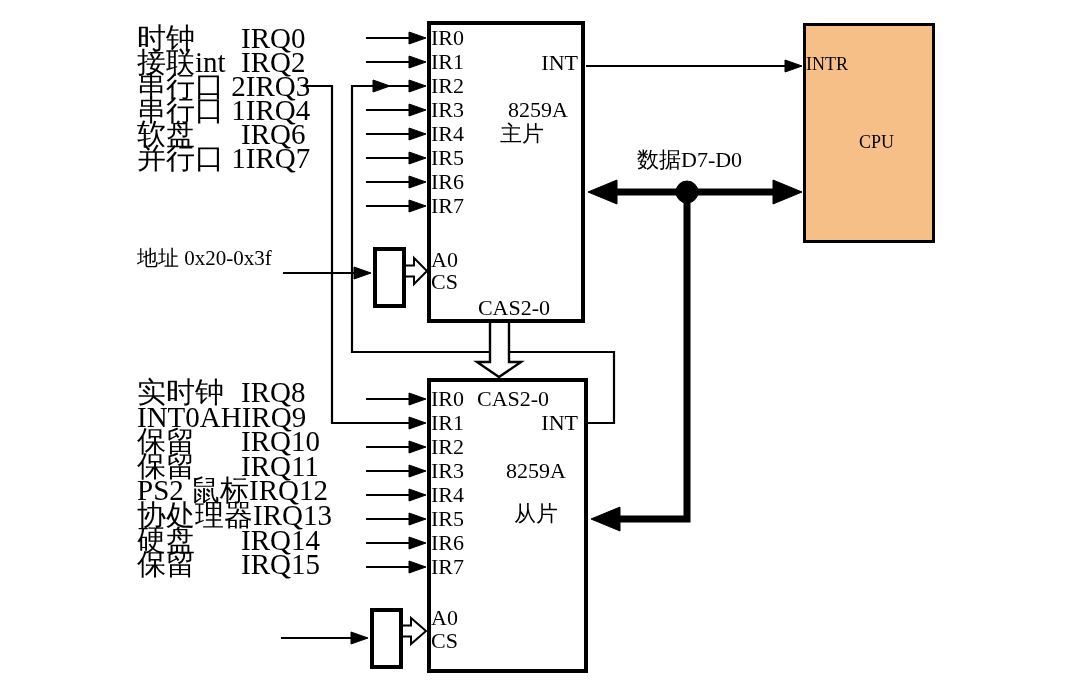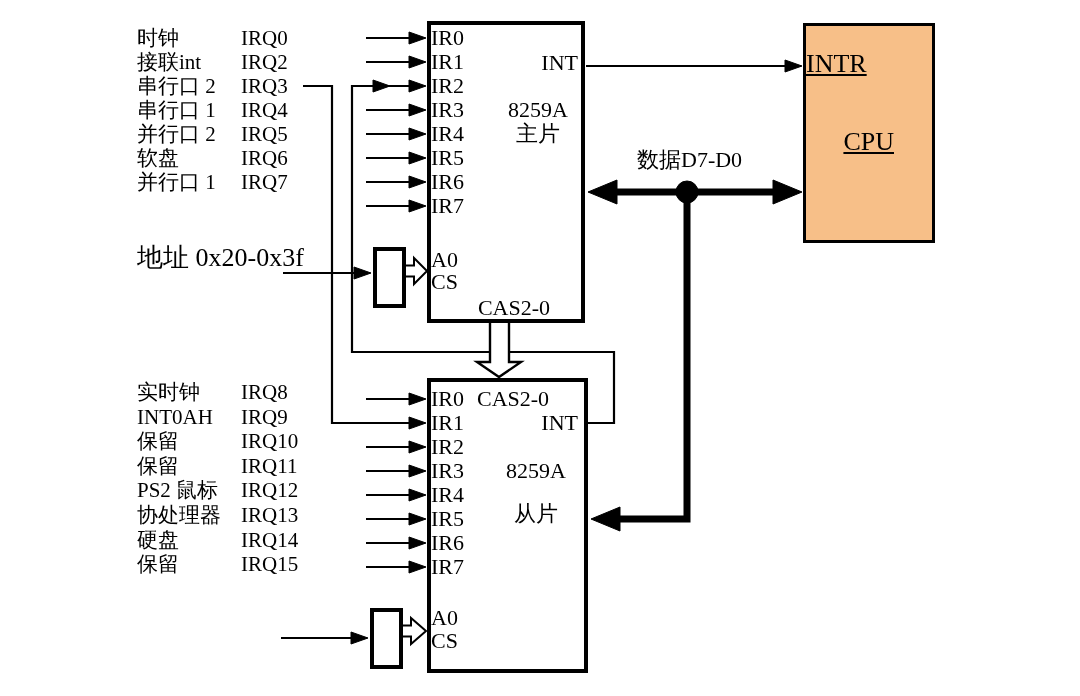--- a/index.html
+++ b/index.html
@@ -4,31 +4,31 @@
 <style>
   html,body{margin:0;padding:0;background:#fff;}
   .canvas{
     position:relative;width:1080px;height:696px;background:#fff;
     font-family:"Liberation Serif","DejaVu Serif",serif;color:#000;overflow:hidden;
   }
   .wires{position:absolute;left:0;top:0;width:1080px;height:696px;}
   .box{position:absolute;box-sizing:border-box;border:4px solid #000;background:transparent;}
   .chipbox{background:#fff0;}
   .cpubox{border-width:3px;}
-  .t{position:absolute;font-size:26px;line-height:24px;white-space:pre;}
+  .t{position:absolute;font-size:21px;line-height:24px;white-space:pre;}
   .pin{font-size:22px;}
   .pincol{position:absolute;font-size:22px;line-height:24px;}
   .pincol span{display:block;height:24px;}
   .ctr{text-align:right;}
   .rgt{text-align:right;}
-  .col{position:absolute;font-size:21px;}
+  .col{position:absolute;font-size:29px;}
   .row{display:flex;height:24px;line-height:24px;white-space:pre;}
   .row.b{height:24.6px;line-height:24.6px;}
   .dev{display:inline-block;min-width:104px;}
-  .cputxt{font-size:26px;text-decoration:underline;}
+  .cputxt{font-size:18px;}
   .buslbl{font-size:22px;}
 </style>
 </head>
 <body>
 
 <div class="canvas">
 
   <svg class="wires" viewBox="0 0 1080 696" xmlns="http://www.w3.org/2000/svg">
     <g stroke="#000" fill="#000">
 
@@ -98,21 +98,20 @@
   <div class="box chipbox" style="left:427px;top:378px;width:161px;height:295px;"></div>
   <div class="box cpubox" style="left: 803px; top: 23px; width: 132px; height: 220px; background: rgb(247, 191, 136);"></div>
   <div class="box" style="left:373px;top:247px;width:33px;height:61px;background:#fff;"></div>
   <div class="box" style="left:370px;top:608px;width:33px;height:61px;background:#fff;"></div>
 
   <div class="col" style="left:137px;top:26px;">
     <div class="row"><span class="dev">时钟</span><span>IRQ0</span></div>
     <div class="row"><span class="dev">接联int</span><span>IRQ2</span></div>
     <div class="row"><span class="dev">串行口 2</span><span>IRQ3</span></div>
     <div class="row"><span class="dev">串行口 1</span><span>IRQ4</span></div>
-    <div class="row"><span class="dev">并行口 2</span><span>IRQ5</span></div>
     <div class="row"><span class="dev">软盘</span><span>IRQ6</span></div>
     <div class="row"><span class="dev">并行口 1</span><span>IRQ7</span></div>
   </div>
 
   <div class="col" style="left:137px;top:380px;">
     <div class="row b"><span class="dev">实时钟</span><span>IRQ8</span></div>
     <div class="row b"><span class="dev">INT0AH</span><span>IRQ9</span></div>
     <div class="row b"><span class="dev">保留</span><span>IRQ10</span></div>
     <div class="row b"><span class="dev">保留</span><span>IRQ11</span></div>
     <div class="row b"><span class="dev">PS2 鼠标</span><span>IRQ12</span></div>
@@ -130,21 +129,21 @@
     <span>IR1</span>
     <span>IR2</span>
     <span>IR3</span>
     <span>IR4</span>
     <span>IR5</span>
     <span>IR6</span>
     <span>IR7</span>
   </div>
   <div class="t pin rgt" style="left:496px;top:51px;width:82px;">INT</div>
   <div class="t pin ctr" style="left:480px;top:98px;width:88px;">8259A</div>
-  <div class="t pin ctr" style="left:472px;top:122px;width:88px;">主片</div>
+  <div class="t pin ctr" style="left:456px;top:122px;width:88px;">主片</div>
   <div class="t pin" style="left:431px;top:248px;">A0</div>
   <div class="t pin" style="left:431px;top:270px;">CS</div>
   <div class="t pin ctr" style="left:460px;top:296px;width:90px;">CAS2-0</div>
 
   <div class="pincol" style="left:431px;top:387px;">
     <span>IR0</span>
     <span>IR1</span>
     <span>IR2</span>
     <span>IR3</span>
     <span>IR4</span>

